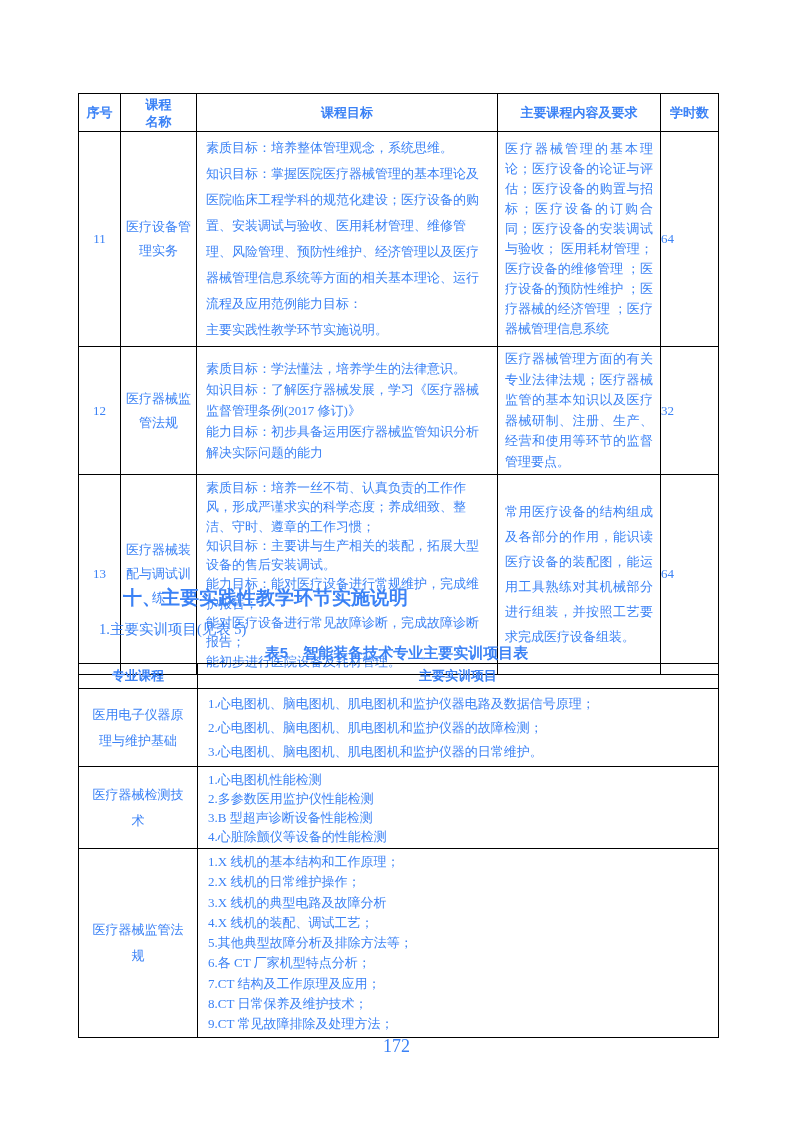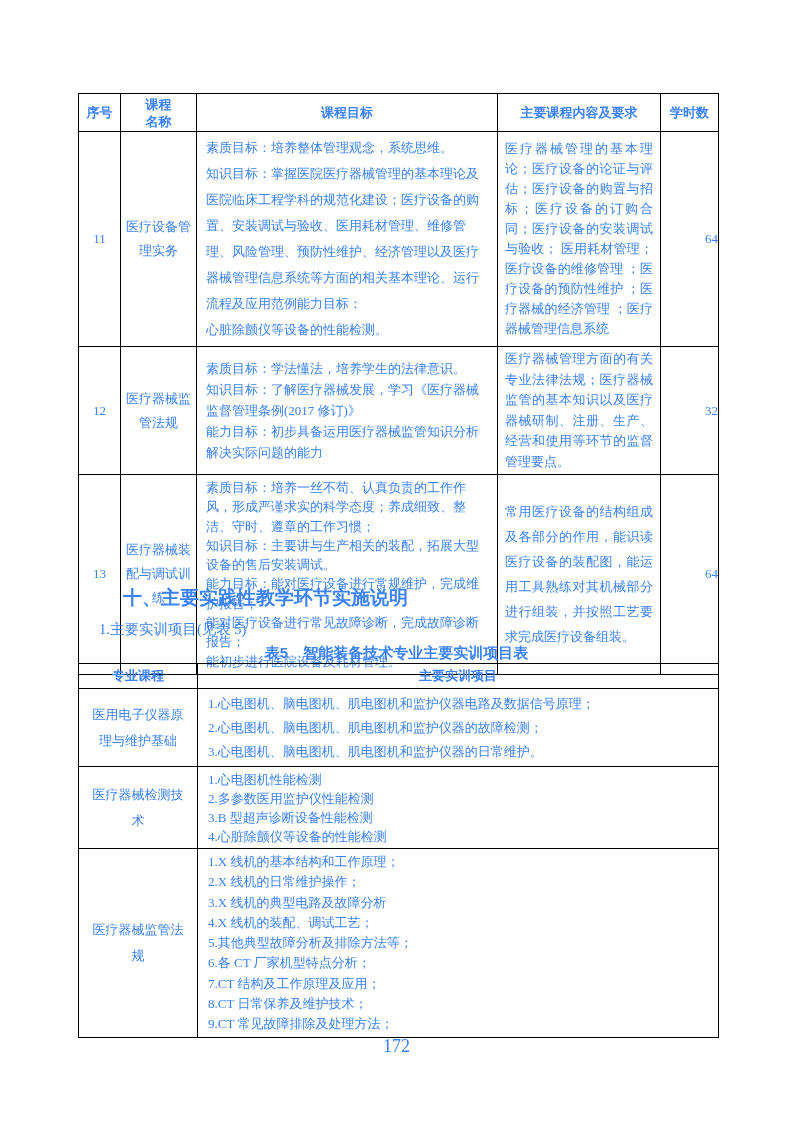--- a/index.html
+++ b/index.html
@@ -26,21 +26,21 @@
   .c-no   { text-align:center; }
   .c-name { text-align:center; line-height:24px; padding:0 4px; }
   .c-obj  { padding:3px 8px 3px 9px; vertical-align:top; text-align:left; }
   .r11 .c-obj p { line-height:26px; }
   .r12 .c-obj p { line-height:21px; }
   .r13 .c-obj p { line-height:19.3px; }
   .c-content { padding:2px 7px; text-align:justify; }
   .r11 .c-content { line-height:20px; }
   .r12 .c-content { line-height:20.5px; }
   .r13 .c-content { line-height:25px; }
-  .c-hours { text-align:right; }
+  .c-hours { text-align:left; }
 
   
   .sec-heading {
     position:absolute; left:123px; top:585px;
     font-family:"Liberation Sans", sans-serif; font-weight:bold; font-size:19px;
   }
   .sub-heading {
     position:absolute; left:99px; top:620px; font-size:14.5px;
   }
   .t5-title {
@@ -91,21 +91,21 @@
       <th>课程目标</th>
       <th>主要课程内容及要求</th>
       <th>学时数</th>
     </tr>
     <tr class="r11">
       <td class="c-no">11</td>
       <td class="c-name">医疗设备管理实务</td>
       <td class="c-obj">
         <p>素质目标：培养整体管理观念，系统思维。</p>
         <p>知识目标：掌握医院医疗器械管理的基本理论及医院临床工程学科的规范化建设；医疗设备的购置、安装调试与验收、医用耗材管理、维修管理、风险管理、预防性维护、经济管理以及医疗器械管理信息系统等方面的相关基本理论、运行流程及应用范例能力目标：</p>
-        <p>心脏除颤仪等设备的性能检测。</p>
+        <p>主要实践性教学环节实施说明。</p>
       </td>
       <td class="c-content">医疗器械管理的基本理论；医疗设备的论证与评估；医疗设备的购置与招标；医疗设备的订购合同；医疗设备的安装调试与验收； 医用耗材管理；医疗设备的维修管理 ；医疗设备的预防性维护 ；医疗器械的经济管理 ；医疗器械管理信息系统</td>
       <td class="c-hours">64</td>
     </tr>
     <tr class="r12">
       <td class="c-no">12</td>
       <td class="c-name">医疗器械监管法规</td>
       <td class="c-obj">
         <p>素质目标：学法懂法，培养学生的法律意识。</p>
         <p>知识目标：了解医疗器械发展，学习《医疗器械监督管理条例(2017 修订)》</p>

